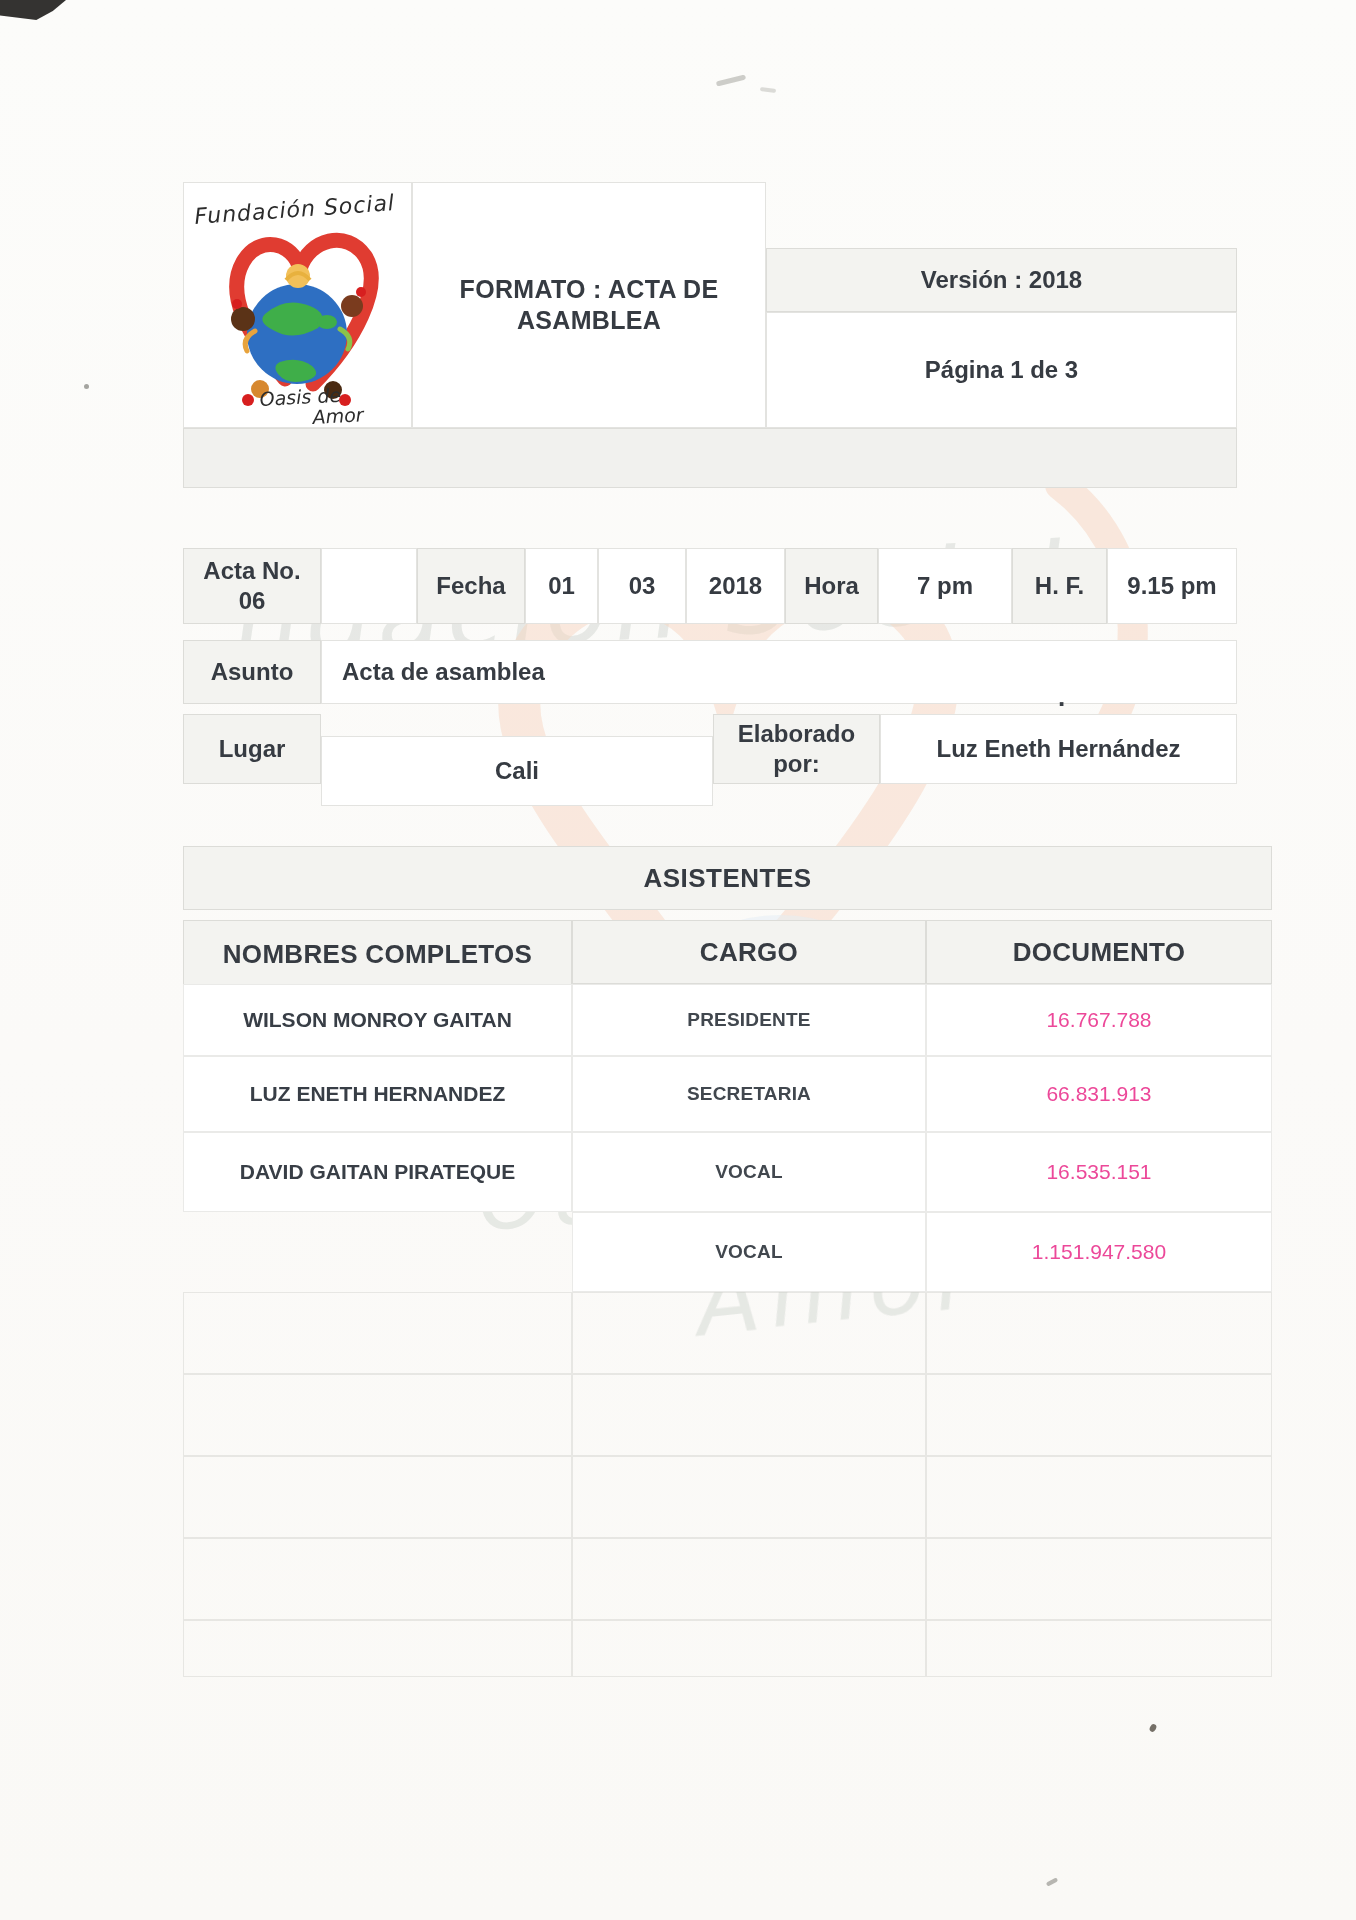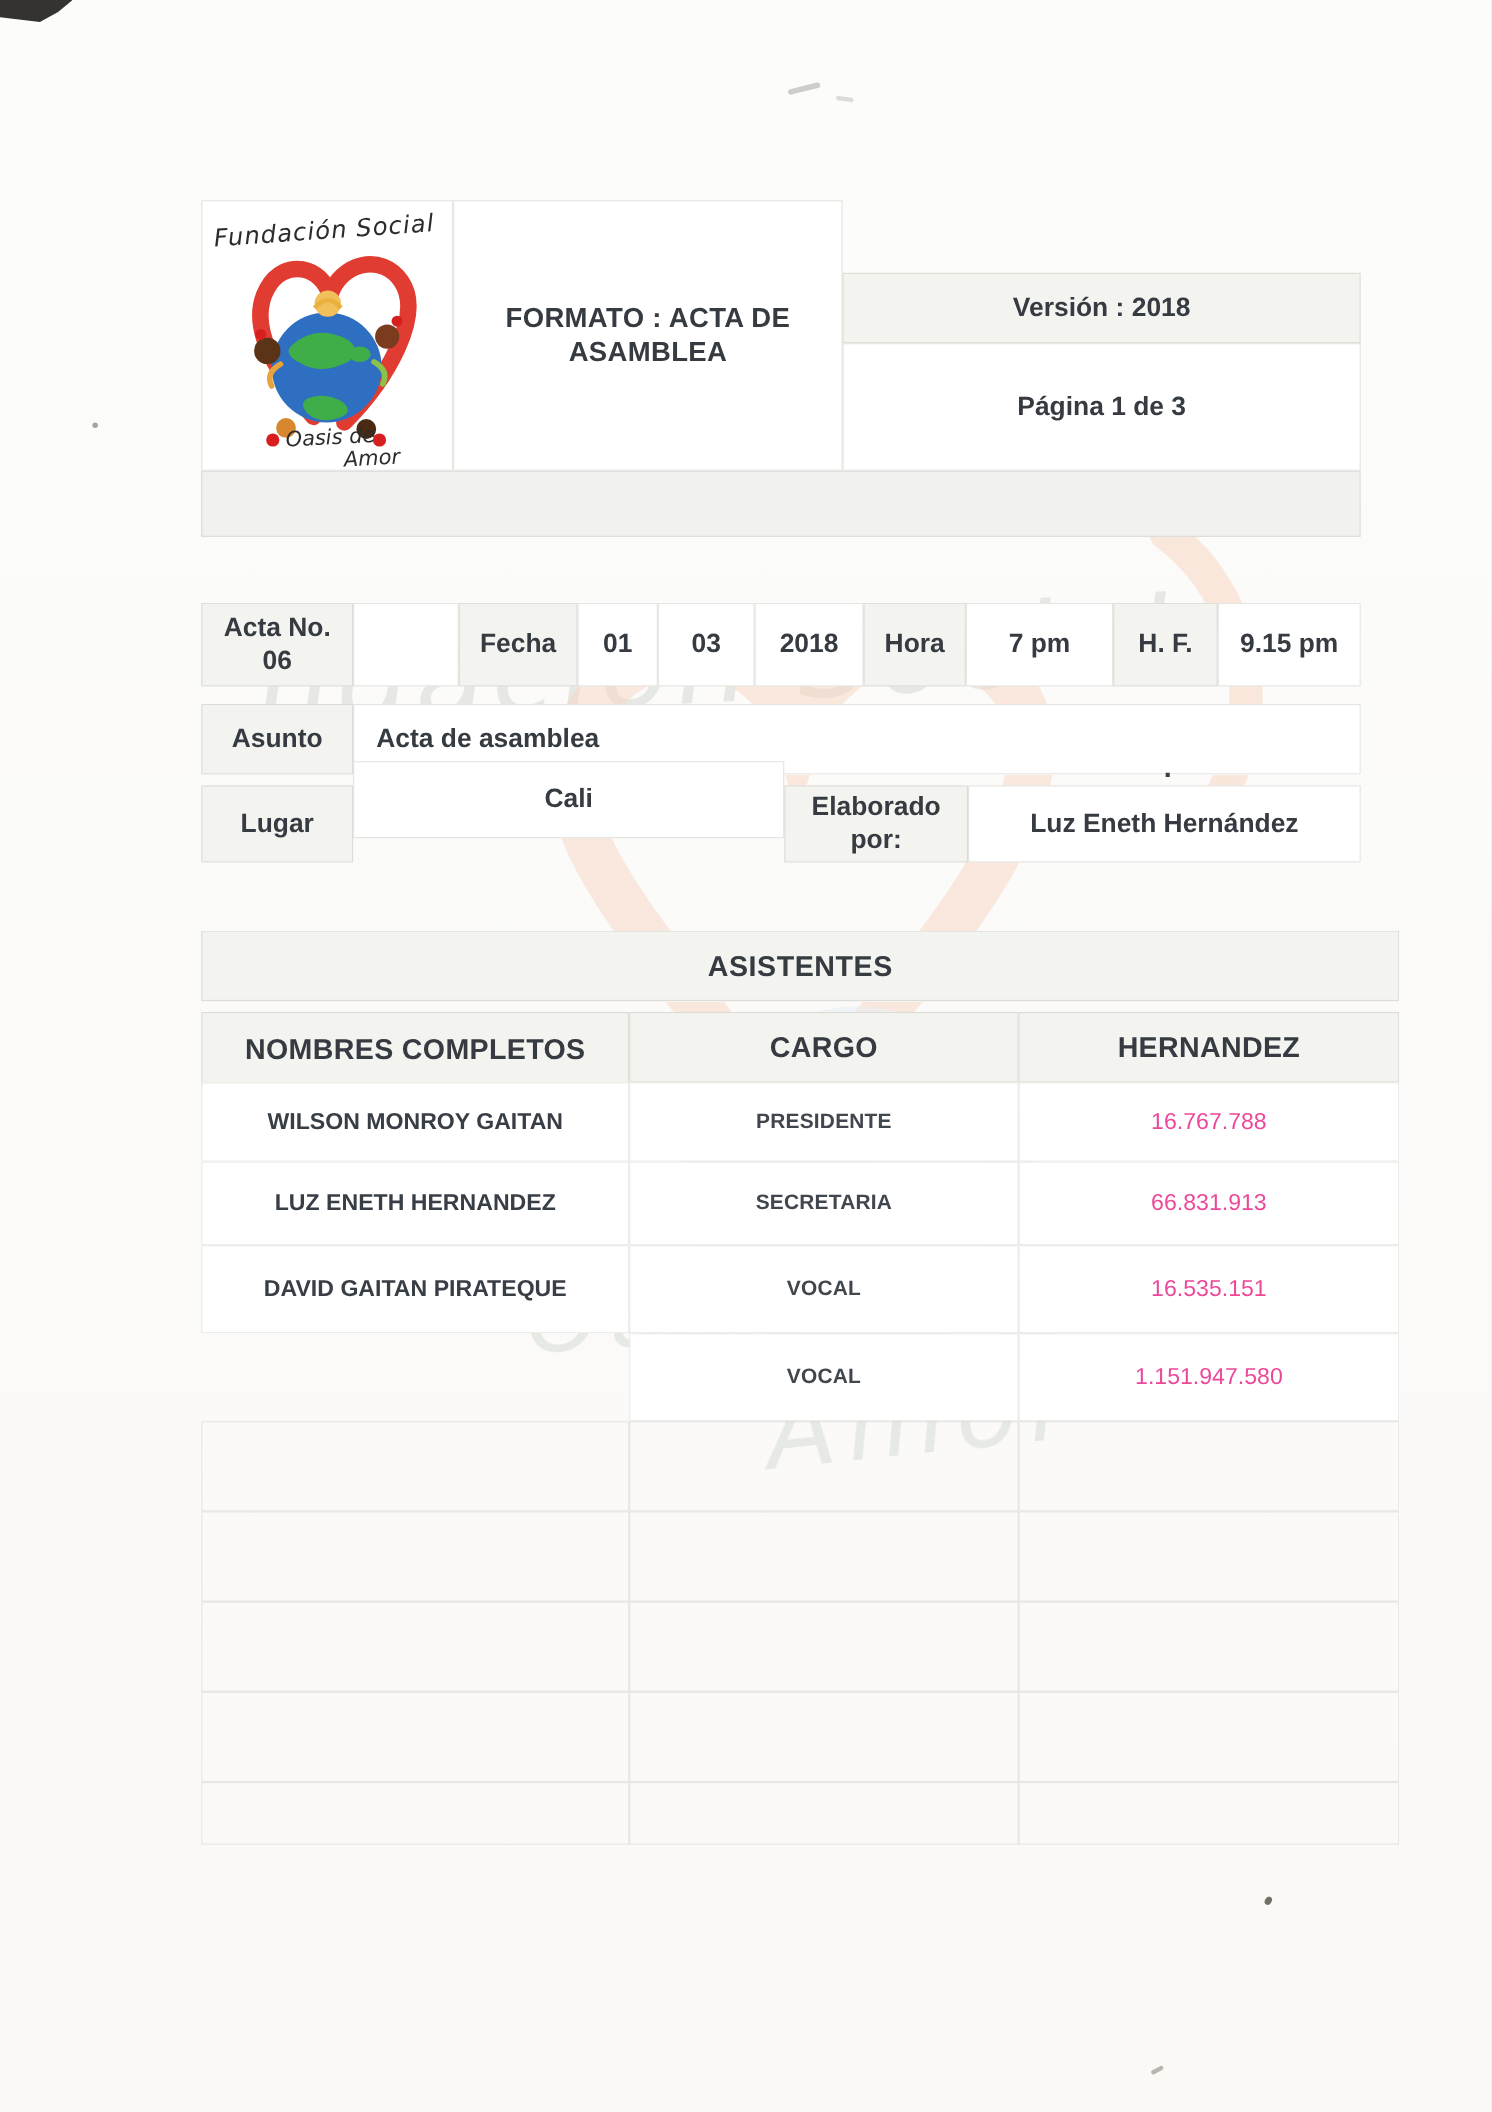--- a/index.html
+++ b/index.html
@@ -141,21 +141,21 @@
   <div class="cell label meta-label" style="left:183px;top:640px;width:138px;height:64px;">
     <span>Asunto</span>
   </div>
   <div class="cell meta-value" style="left:321px;top:640px;width:916px;height:64px;justify-content:flex-start;padding-left:20px;">
     <span>Acta de asamblea</span>
   </div>
 
   <div class="cell label meta-label" style="left:183px;top:714px;width:138px;height:70px;">
     <span>Lugar</span>
   </div>
-  <div class="cell meta-value" style="left:321px;top:692px;width:392px;height:70px;">
+  <div class="cell meta-value" style="left:321px;top:736px;width:392px;height:70px;">
     <span>Cali</span>
   </div>
   <div class="cell label meta-label two-line" style="left:713px;top:714px;width:167px;height:70px;">
     <span class="two-line">Elaborado
 por:</span>
   </div>
   <div class="cell meta-value" style="left:880px;top:714px;width:357px;height:70px;">
     <span>Luz Eneth Hernández</span>
   </div>
   <div class="dot-above" style="left:1058px;top:682px;">.</div>
@@ -164,21 +164,21 @@
     <span>ASISTENTES</span>
   </div>
 
   <div class="cell label as-colhdr" style="left:183px;top:920px;width:389px;height:69px;">
     <span>NOMBRES COMPLETOS</span>
   </div>
   <div class="cell label as-colhdr" style="left:572px;top:920px;width:354px;height:64px;">
     <span>CARGO</span>
   </div>
   <div class="cell label as-colhdr" style="left:926px;top:920px;width:346px;height:64px;">
-    <span>HERNANDEZ</span>
+    <span>DOCUMENTO</span>
   </div>
 
   <div class="cell faint-row as-name" style="left:183px;top:984px;width:389px;height:72px;">
     <span>WILSON MONROY GAITAN</span>
   </div>
   <div class="cell faint-row as-cargo" style="left:572px;top:984px;width:354px;height:72px;">
     <span>PRESIDENTE</span>
   </div>
   <div class="cell faint-row as-doc" style="left:926px;top:984px;width:346px;height:72px;">
     <span>16.767.788</span>

